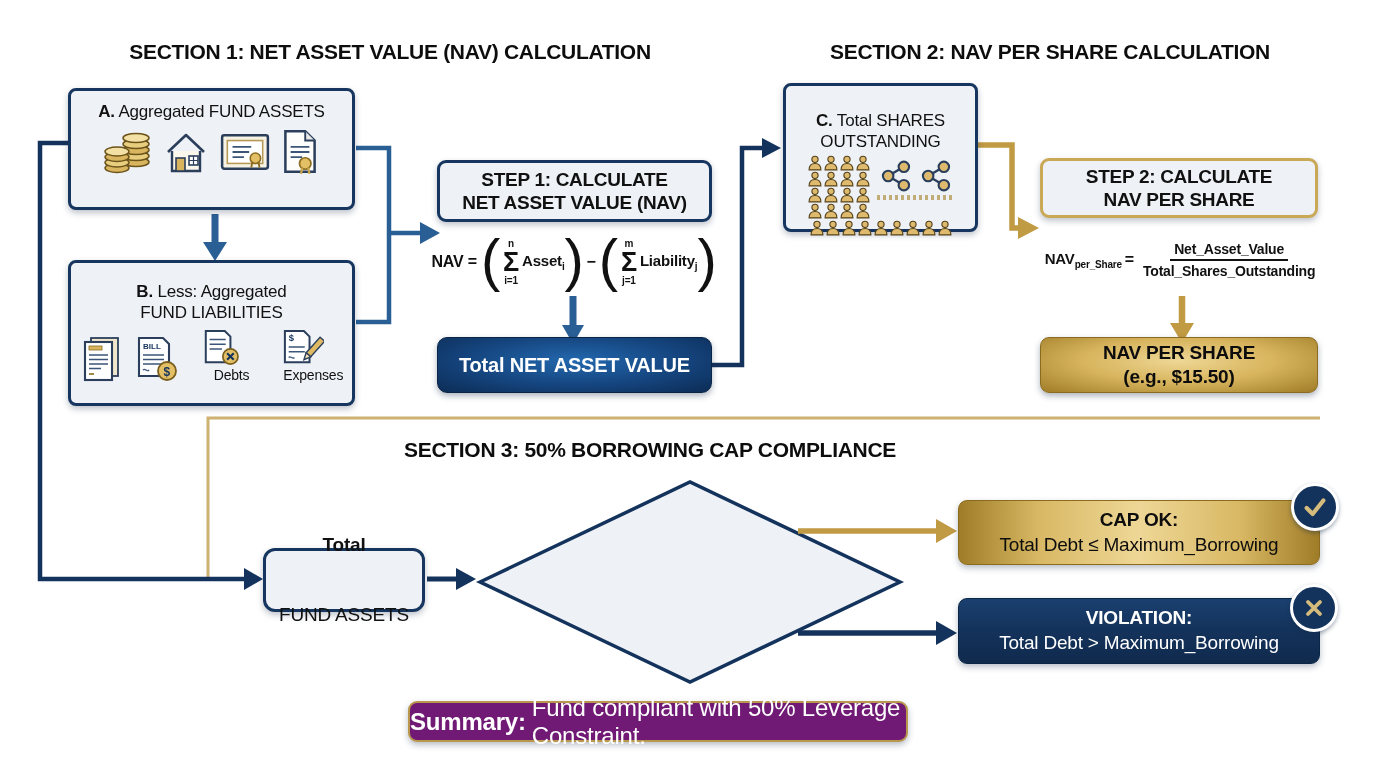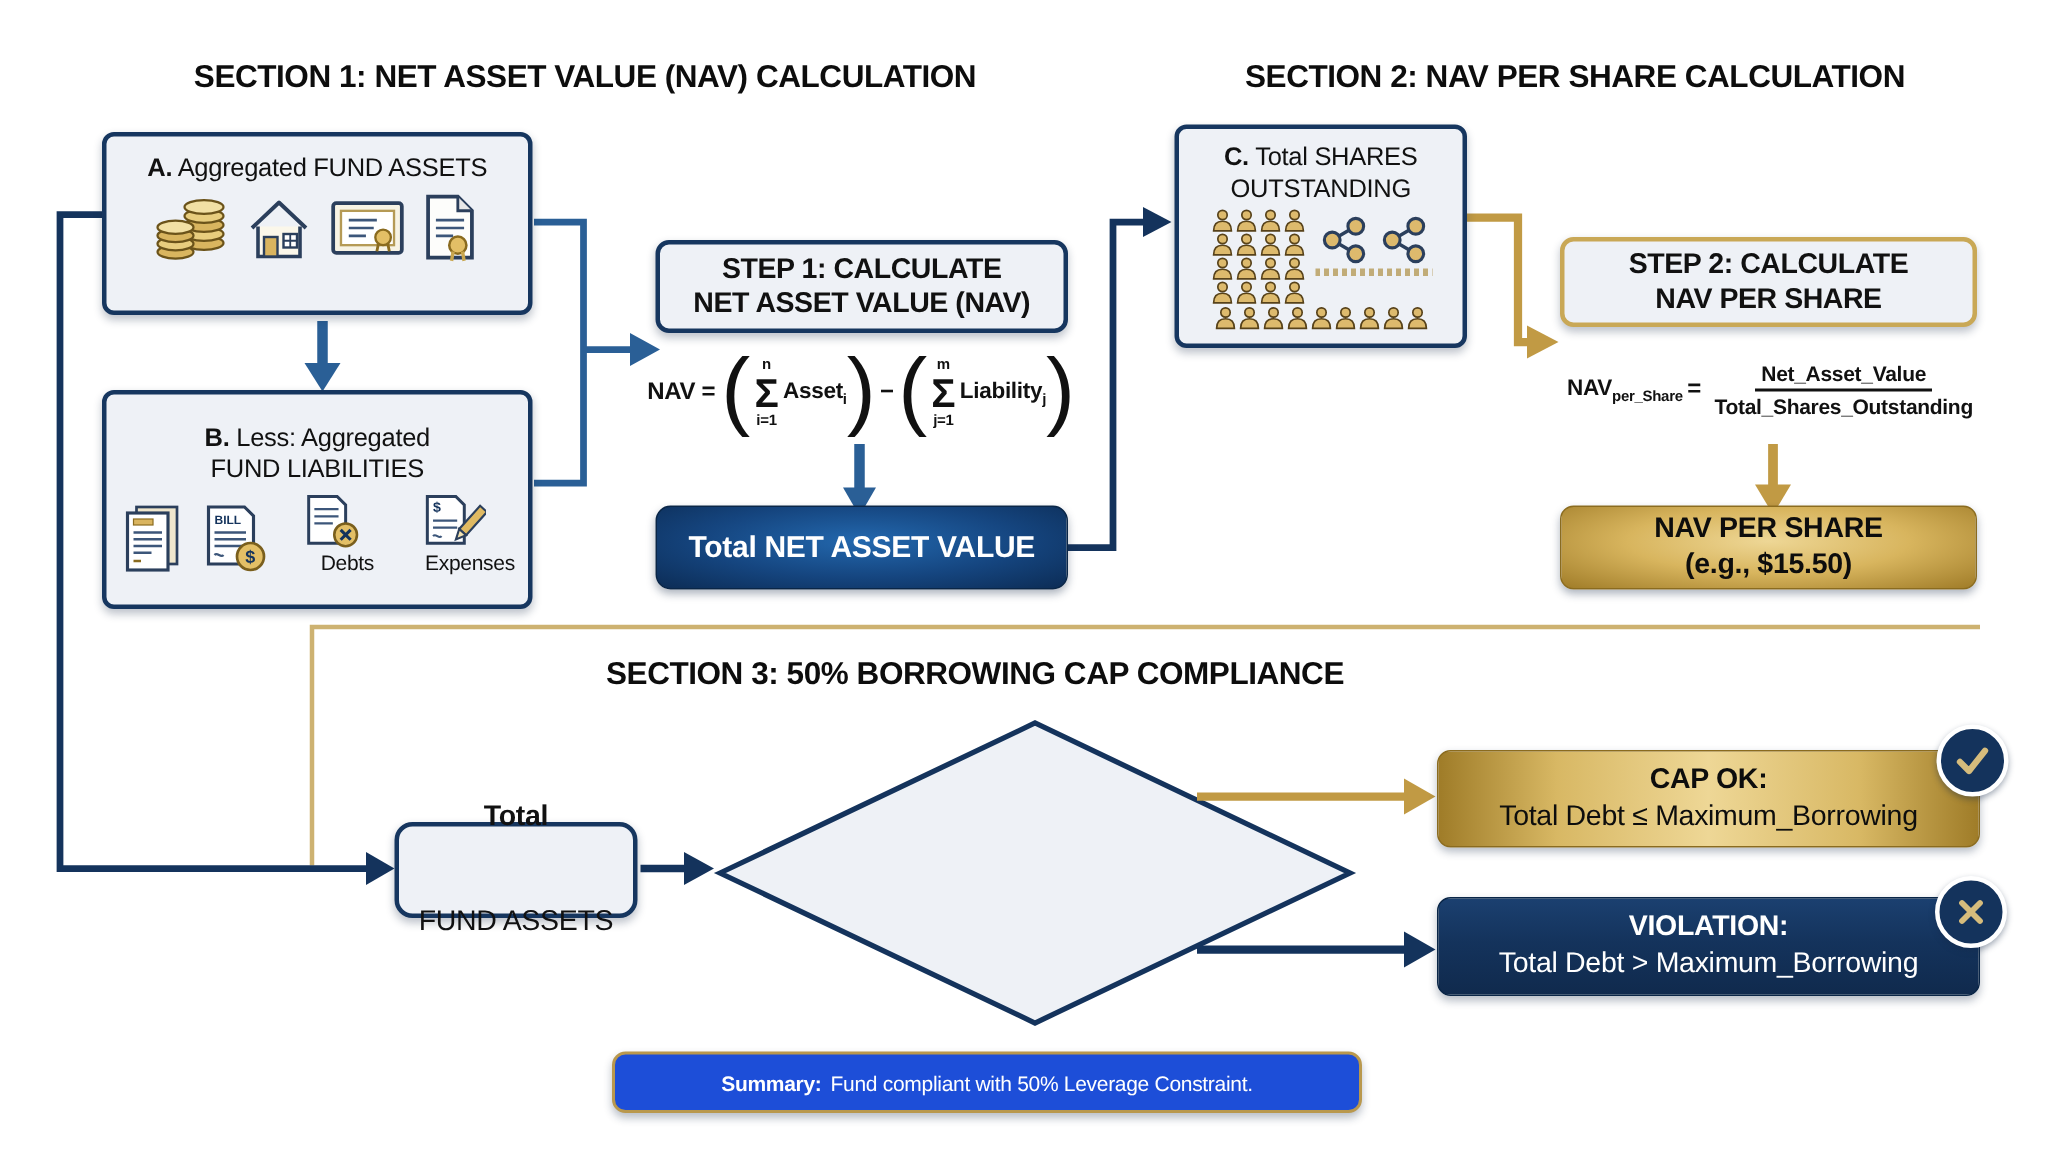--- a/index.html
+++ b/index.html
@@ -43,22 +43,22 @@
   .diamond-text .dt-bold{font-weight:800;font-size:19px;line-height:1.22;}
   .diamond-text .dt-formula{font-weight:600;font-size:14.5px;margin-top:5px;letter-spacing:-0.2px;}
   
   .outcome{border-radius:9px;display:flex;flex-direction:column;align-items:center;justify-content:center;
            font-size:19px;line-height:1.3;letter-spacing:-0.2px;box-shadow:0 3px 6px rgba(20,40,70,.3);}
   .outcome .head{font-weight:800;}
   .outcome.gold{background:linear-gradient(90deg,#9f7c28 0%,#d8b864 22%,#eed796 50%,#d8b864 78%,#9f7c28 100%);color:#0d0d0d;border:1px solid #8a6b1f;}
   .outcome.navy{background:linear-gradient(180deg,#1b4070 0%,#14335c 45%,#102a4d 100%);color:#fff;border:1px solid #0a2647;}
   .badge{position:absolute;z-index:3;width:42px;height:42px;border-radius:50%;background:#14335c;border:3px solid #fff;
          display:flex;align-items:center;justify-content:center;box-shadow:0 2px 4px rgba(20,40,70,.4);}
-  .summary-box{background:#1d4ed8;border:2.5px solid #b9984d;border-radius:9px;color:#fff;
-               display:flex;align-items:center;justify-content:center;font-size:14px;letter-spacing:-0.2px;
+  .summary-box{background:#701a75;border:2.5px solid #b9984d;border-radius:9px;color:#fff;
+               display:flex;align-items:center;justify-content:center;font-size:24px;letter-spacing:-0.2px;
                box-shadow:0 3px 6px rgba(20,40,70,.3);}
   .summary-box .bold{font-weight:800;margin-right:6px;}
   
   .c-body{display:flex;justify-content:center;align-items:flex-start;gap:6px;padding:2px 8px 0 8px;}
   .p-row{display:flex;}
   .person{width:16px;height:16px;display:block;}
   .share-wrap{display:flex;flex-direction:column;align-items:center;gap:2px;padding-top:4px;}
   .share-row{display:flex;gap:4px;}
   .share-svg{width:36px;height:34px;display:block;}
   .scribble{width:78px;height:5px;opacity:.75;
@@ -243,21 +243,21 @@
       <span class="s-top">m</span>
       <span class="s-sym">Σ</span>
       <span class="s-bot">j=1</span>
     </span>
     <span class="term"><span>Liability</span><span class="sub">j</span></span>
     <span class="paren">)</span>
   </div>
 
   <div class="node result-blue" style="left:437px;top:337px;width:275px;height:56px;">Total NET ASSET VALUE</div>
 
-  <div class="node lightbox big-round" style="left:783px;top:83px;width:195px;height:149px;padding-top:8px;">
+  <div class="node lightbox big-round" style="left:783px;top:83px;width:195px;height:149px;padding-top:24px;">
     <div class="box-label">
       <div>
         <span class="bold">C.</span>
         <span>Total SHARES</span>
       </div>
       <div>OUTSTANDING</div>
     </div>
     <div class="c-body">
       <div>
           <div class="p-row">

